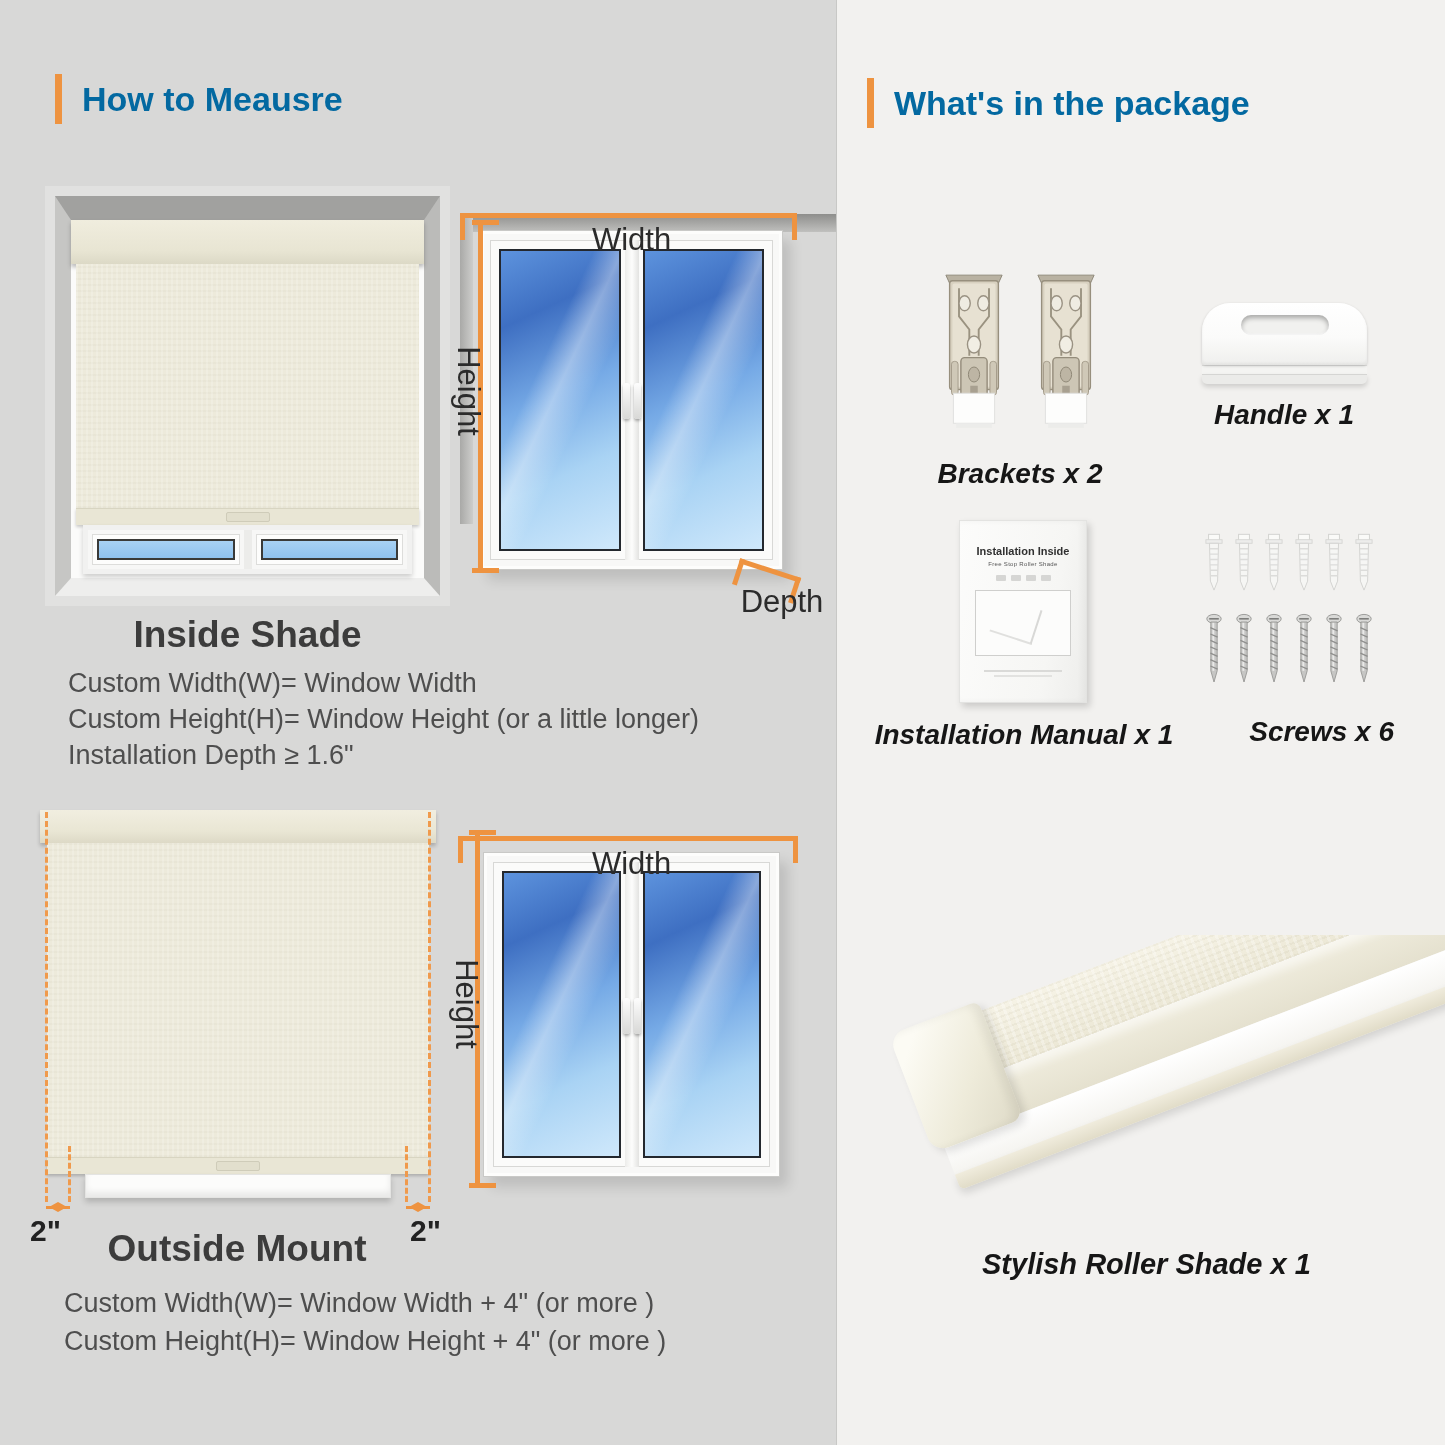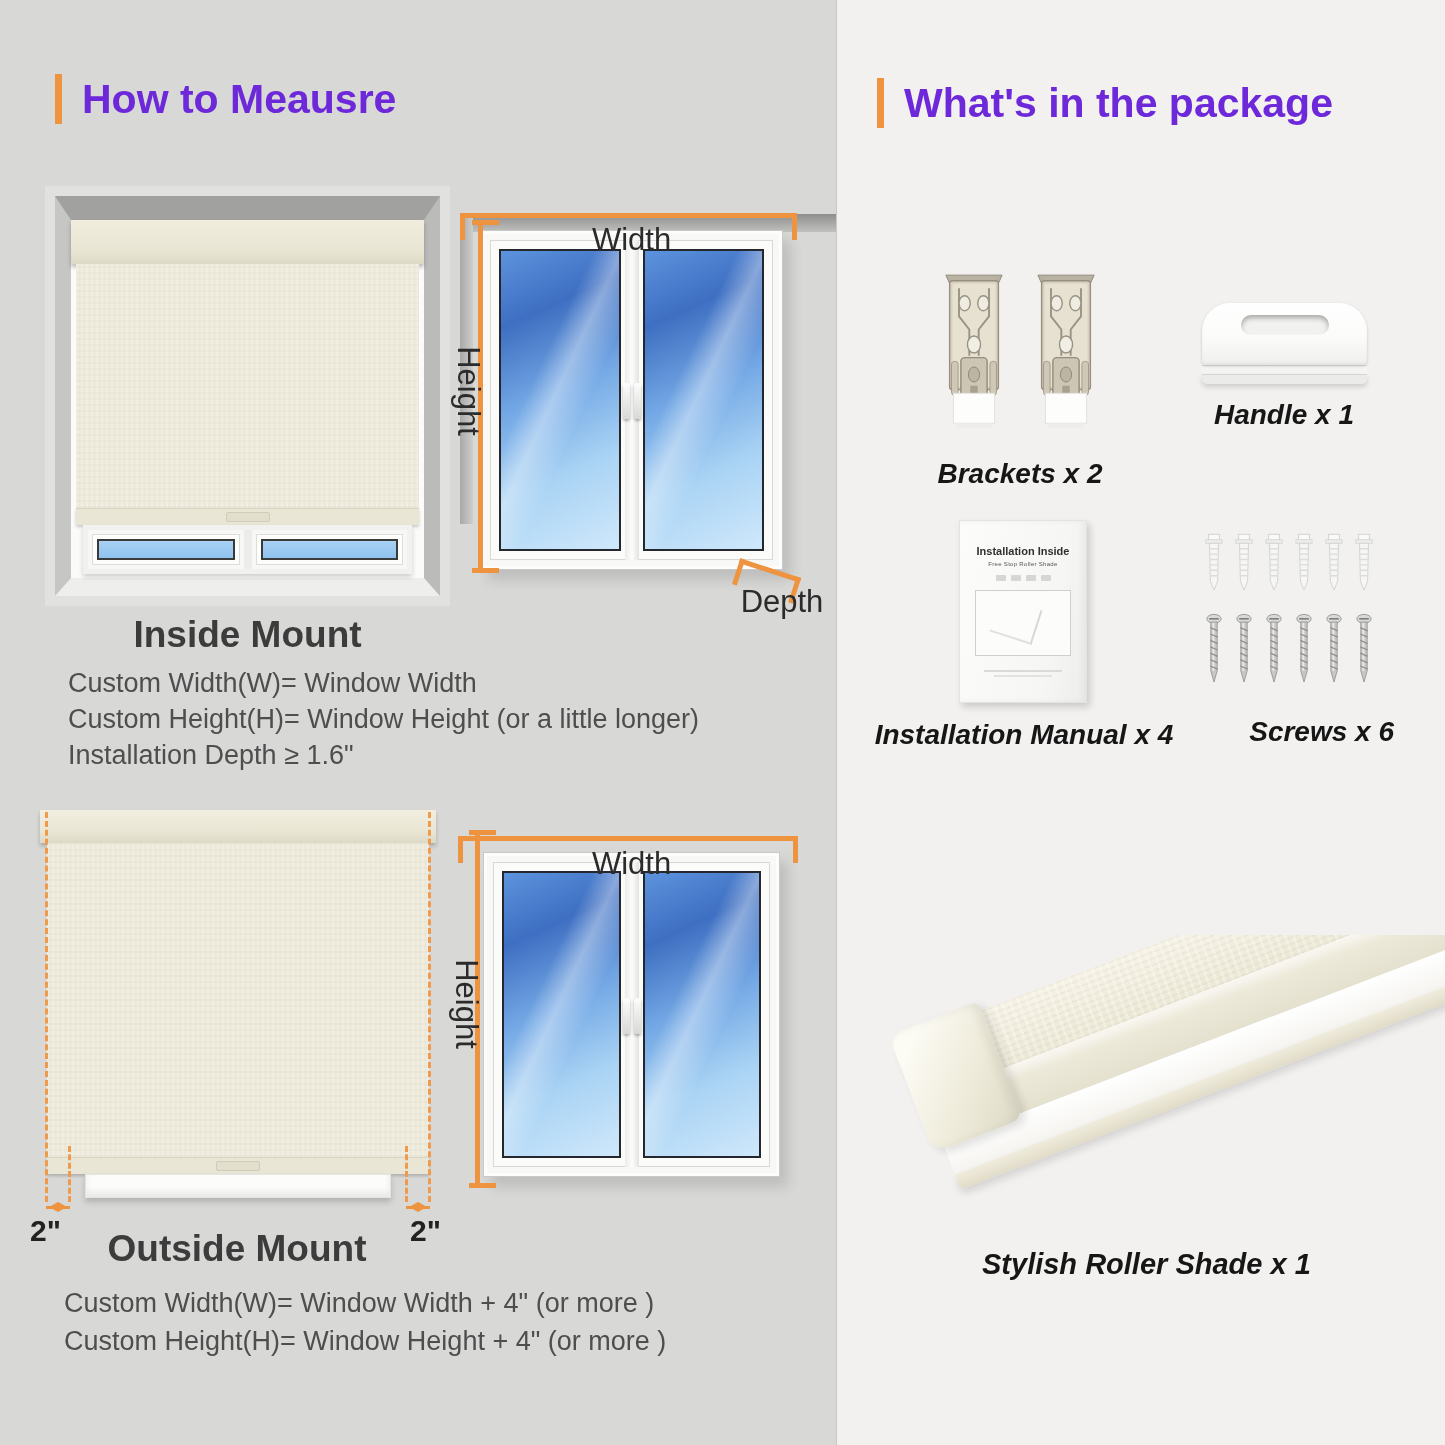--- a/index.html
+++ b/index.html
@@ -15,23 +15,23 @@
   #canvas{position:relative;width:1445px;height:1445px;overflow:hidden;background:var(--left-bg);}
 
   
   .panel{position:absolute;top:0;height:1445px;}
   #panel-left{left:0;width:836px;background:var(--left-bg);}
   #panel-right{left:836px;width:609px;background:var(--right-bg);border-left:1px solid #c8c8c6;}
 
   
   .title-row{position:absolute;display:flex;align-items:center;gap:20px;}
   #left-title-row{left:55px;top:74px;}
-  #right-title-row{left:40px;top:78px;}
+  #right-title-row{left:30px;top:78px;}
   .accent-bar{width:7px;height:50px;background:var(--orange);flex:0 0 auto;}
-  .big-title{font-size:41px;font-weight:700;color:#6d28d9;white-space:nowrap;}
+  .big-title{font-size:34px;font-weight:700;color:#0369a1;white-space:nowrap;}
 
   
   .mount-heading{position:absolute;font-size:37px;font-weight:700;color:var(--ink);text-align:center;}
   .spec{position:absolute;font-size:27px;color:var(--body-ink);white-space:nowrap;}
   .item-label{position:absolute;font-size:28px;font-weight:700;font-style:italic;color:#161616;text-align:center;white-space:nowrap;}
 
   
   #inside-photo{position:absolute;left:55px;top:196px;width:385px;height:400px;
     box-shadow:0 0 0 10px #e1e1e0;}
   .recess{position:absolute;inset:0;background:#fbfbfa;
@@ -235,21 +235,21 @@
         </div>
       </div>
       <div class="dim-h" id="inside-dim-w"></div>
       <div class="dim-label" id="inside-w-label">Width</div>
       <div class="dim-v" id="inside-dim-v"></div>
       <div class="dim-label" id="inside-h-label">Height</div>
       <div class="dim-h" id="inside-dim-depth"></div>
       <div class="dim-label" id="inside-depth-label">Depth</div>
     </div>
 
-    <h2 class="mount-heading" id="inside-heading">Inside Mount</h2>
+    <h2 class="mount-heading" id="inside-heading">Inside Shade</h2>
     <p class="spec" id="in-l2">Custom Height(H)= Window Height (or a little longer)</p>
     <p class="spec" id="in-l1">Custom Width(W)= Window Width</p>
     <p class="spec" id="in-l3">Installation Depth ≥ 1.6"</p>
 
     <div id="outside-photo">
       <div class="o-cassette"></div>
       <div class="o-fabric"></div>
       <div class="o-bottombar">
         <span class="pull-tab"></span>
       </div>
@@ -347,21 +347,21 @@
       <div class="manual-icons">
           <span></span>
           <span></span>
           <span></span>
           <span></span>
         </div>
       <div class="manual-box"></div>
       <div class="manual-foot"></div>
       <div class="manual-foot2"></div>
     </div>
-    <div class="item-label" id="manual-label">Installation Manual x 4</div>
+    <div class="item-label" id="manual-label">Installation Manual x 1</div>
 
     <div id="screws-img">
       <div class="anchor-row">
         <svg width="18" height="72" viewBox="0 0 20 66">
             <rect x="4" y="0" width="12" height="7" fill="#fafaf8" stroke="#cfcfcd"></rect>
             <rect x="1" y="6" width="18" height="4" fill="#ededeb" stroke="#d5d5d3"></rect>
             <path d="M5,10 L15,10 L14,52 L10,62 L6,52 Z" fill="#f6f6f4" stroke="#d0d0ce"></path>
             <path d="M5.5,16 h9 M5.5,22 h9 M5.5,28 h9 M5.5,34 h9 M5.7,40 h8.6 M6,46 h8" stroke="#dcdcda" stroke-width="1.6"></path>
           </svg>
         <svg width="18" height="72" viewBox="0 0 20 66">

